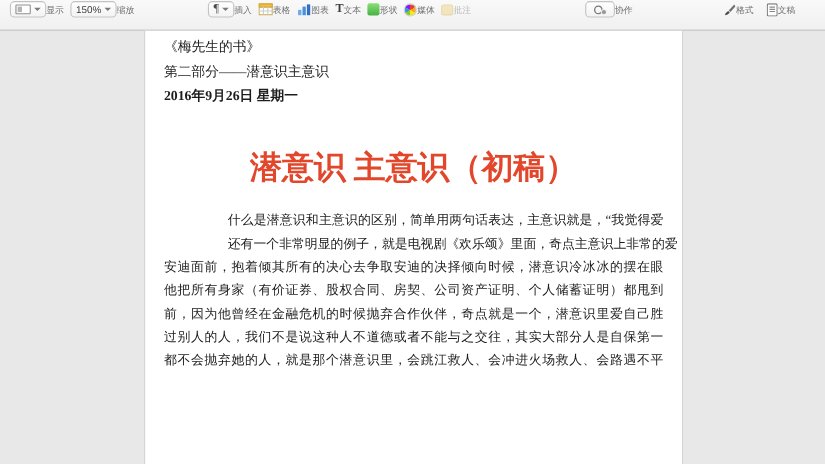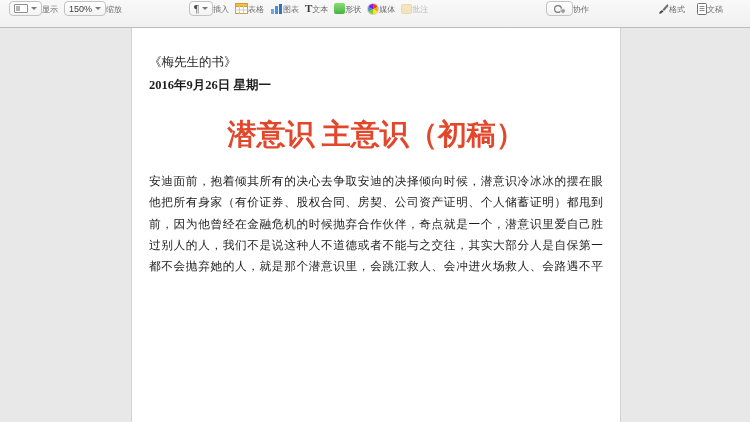--- a/index.html
+++ b/index.html
@@ -35,24 +35,24 @@
   .icon-comment { width:11px; height:10px; border-radius:2px; background:#efd27c; border:1px solid #d8b95a; }
   .icon-text-t { font-family:"Liberation Serif", serif; font-size:11px; font-weight:bold; color:#3a3a3a; line-height:11px; }
 
   
   .content { position:absolute; top:28px; left:0; right:0; bottom:0; background:#e8e8e8; }
   .page {
     position:absolute; left:131px; top:0; width:490px; height:394px; background:#ffffff;
     border-left:1px solid #d2d2d2; border-right:1px solid #d2d2d2;
   }
   .doc { padding:3px 17px 0 17px; }
-  .doc-header { font-family:"Liberation Serif","DejaVu Serif",serif; font-size:12.5px; color:#1d1d1d; line-height:22.5px;margin-top:20px; }
+  .doc-header { font-family:"Liberation Serif","DejaVu Serif",serif; font-size:12.5px; color:#1d1d1d; line-height:22.5px; }
   .doc-header .date { font-weight:bold;font-family:Liberation Serif, serif; }
   .doc-title {
-    margin-top:20px; font-family:"Liberation Serif","DejaVu Serif",serif;
+    margin-top:36px; font-family:"Liberation Serif","DejaVu Serif",serif;
     font-size:29px; font-weight:bold; line-height:36px; text-align:center; white-space:nowrap;
   }
   .bodytext { margin-top:19px; font-family:"Liberation Serif","DejaVu Serif",serif;
     font-size:11.7px; color:#1c1c1c; line-height:21.3px; }
   .p-line { text-align:justify; text-align-last:justify; text-justify:inter-character; white-space:nowrap; }
   .p-line.first { text-indent:58px; }
   .p-line.plast { text-align-last:left; }
 </style>
 </head>
 <body>
@@ -133,21 +133,21 @@
         <div class="tb-label">媒体</div>
       </div>
       <div class="tb-item disabled">
         <div class="icon-slot">
             <span class="icon-comment"></span>
           </div>
         <div class="tb-label">批注</div>
       </div>
     </div>
 
-    <div class="tb-group" style="left:543px;">
+    <div class="tb-group" style="left:529px;">
       <div class="tb-item">
         <div class="tb-btnrow">
             <div class="tb-btn" style="padding:0 6px;">
           <svg width="13" height="10">
             <circle cx="5" cy="5" r="3.4" fill="none" stroke="#7a7a7a" stroke-width="1.2"></circle>
             <circle cx="10" cy="7" r="2.4" fill="#9a9a9a" stroke="#ffffff" stroke-width="0.8"></circle>
           </svg>
         </div>
           </div>
         <div class="tb-label">协作</div>
@@ -176,27 +176,30 @@
         <div class="tb-label">文稿</div>
       </div>
     </div>
   </div>
 
   <div class="content">
     <div class="page">
       <div class="doc">
         <div class="doc-header">
           <div>《梅先生的书》</div>
+          <div>第二部分——潜意识主意识</div>
           <div class="date">2016年9月26日 星期一</div>
         </div>
 
         <div class="doc-title" id="doc-title" style="color: rgb(226, 71, 44);">潜意识 主意识（初稿）</div>
 
         <div class="bodytext">
-
+          <div class="p-line first">什么是潜意识和主意识的区别，简单用两句话表达，主意识就是，“我觉得爱</div>
+
+          <div class="p-line first">还有一个非常明显的例子，就是电视剧《欢乐颂》里面，奇点主意识上非常的爱</div>
           <div class="p-line">安迪面前，抱着倾其所有的决心去争取安迪的决择倾向时候，潜意识冷冰冰的摆在眼</div>
           <div class="p-line">他把所有身家（有价证券、股权合同、房契、公司资产证明、个人储蓄证明）都甩到</div>
           <div class="p-line">前，因为他曾经在金融危机的时候抛弃合作伙伴，奇点就是一个，潜意识里爱自己胜</div>
           <div class="p-line">过别人的人，我们不是说这种人不道德或者不能与之交往，其实大部分人是自保第一</div>
           <div class="p-line">都不会抛弃她的人，就是那个潜意识里，会跳江救人、会冲进火场救人、会路遇不平</div>
         </div>
       </div>
     </div>
   </div>
 </div>

